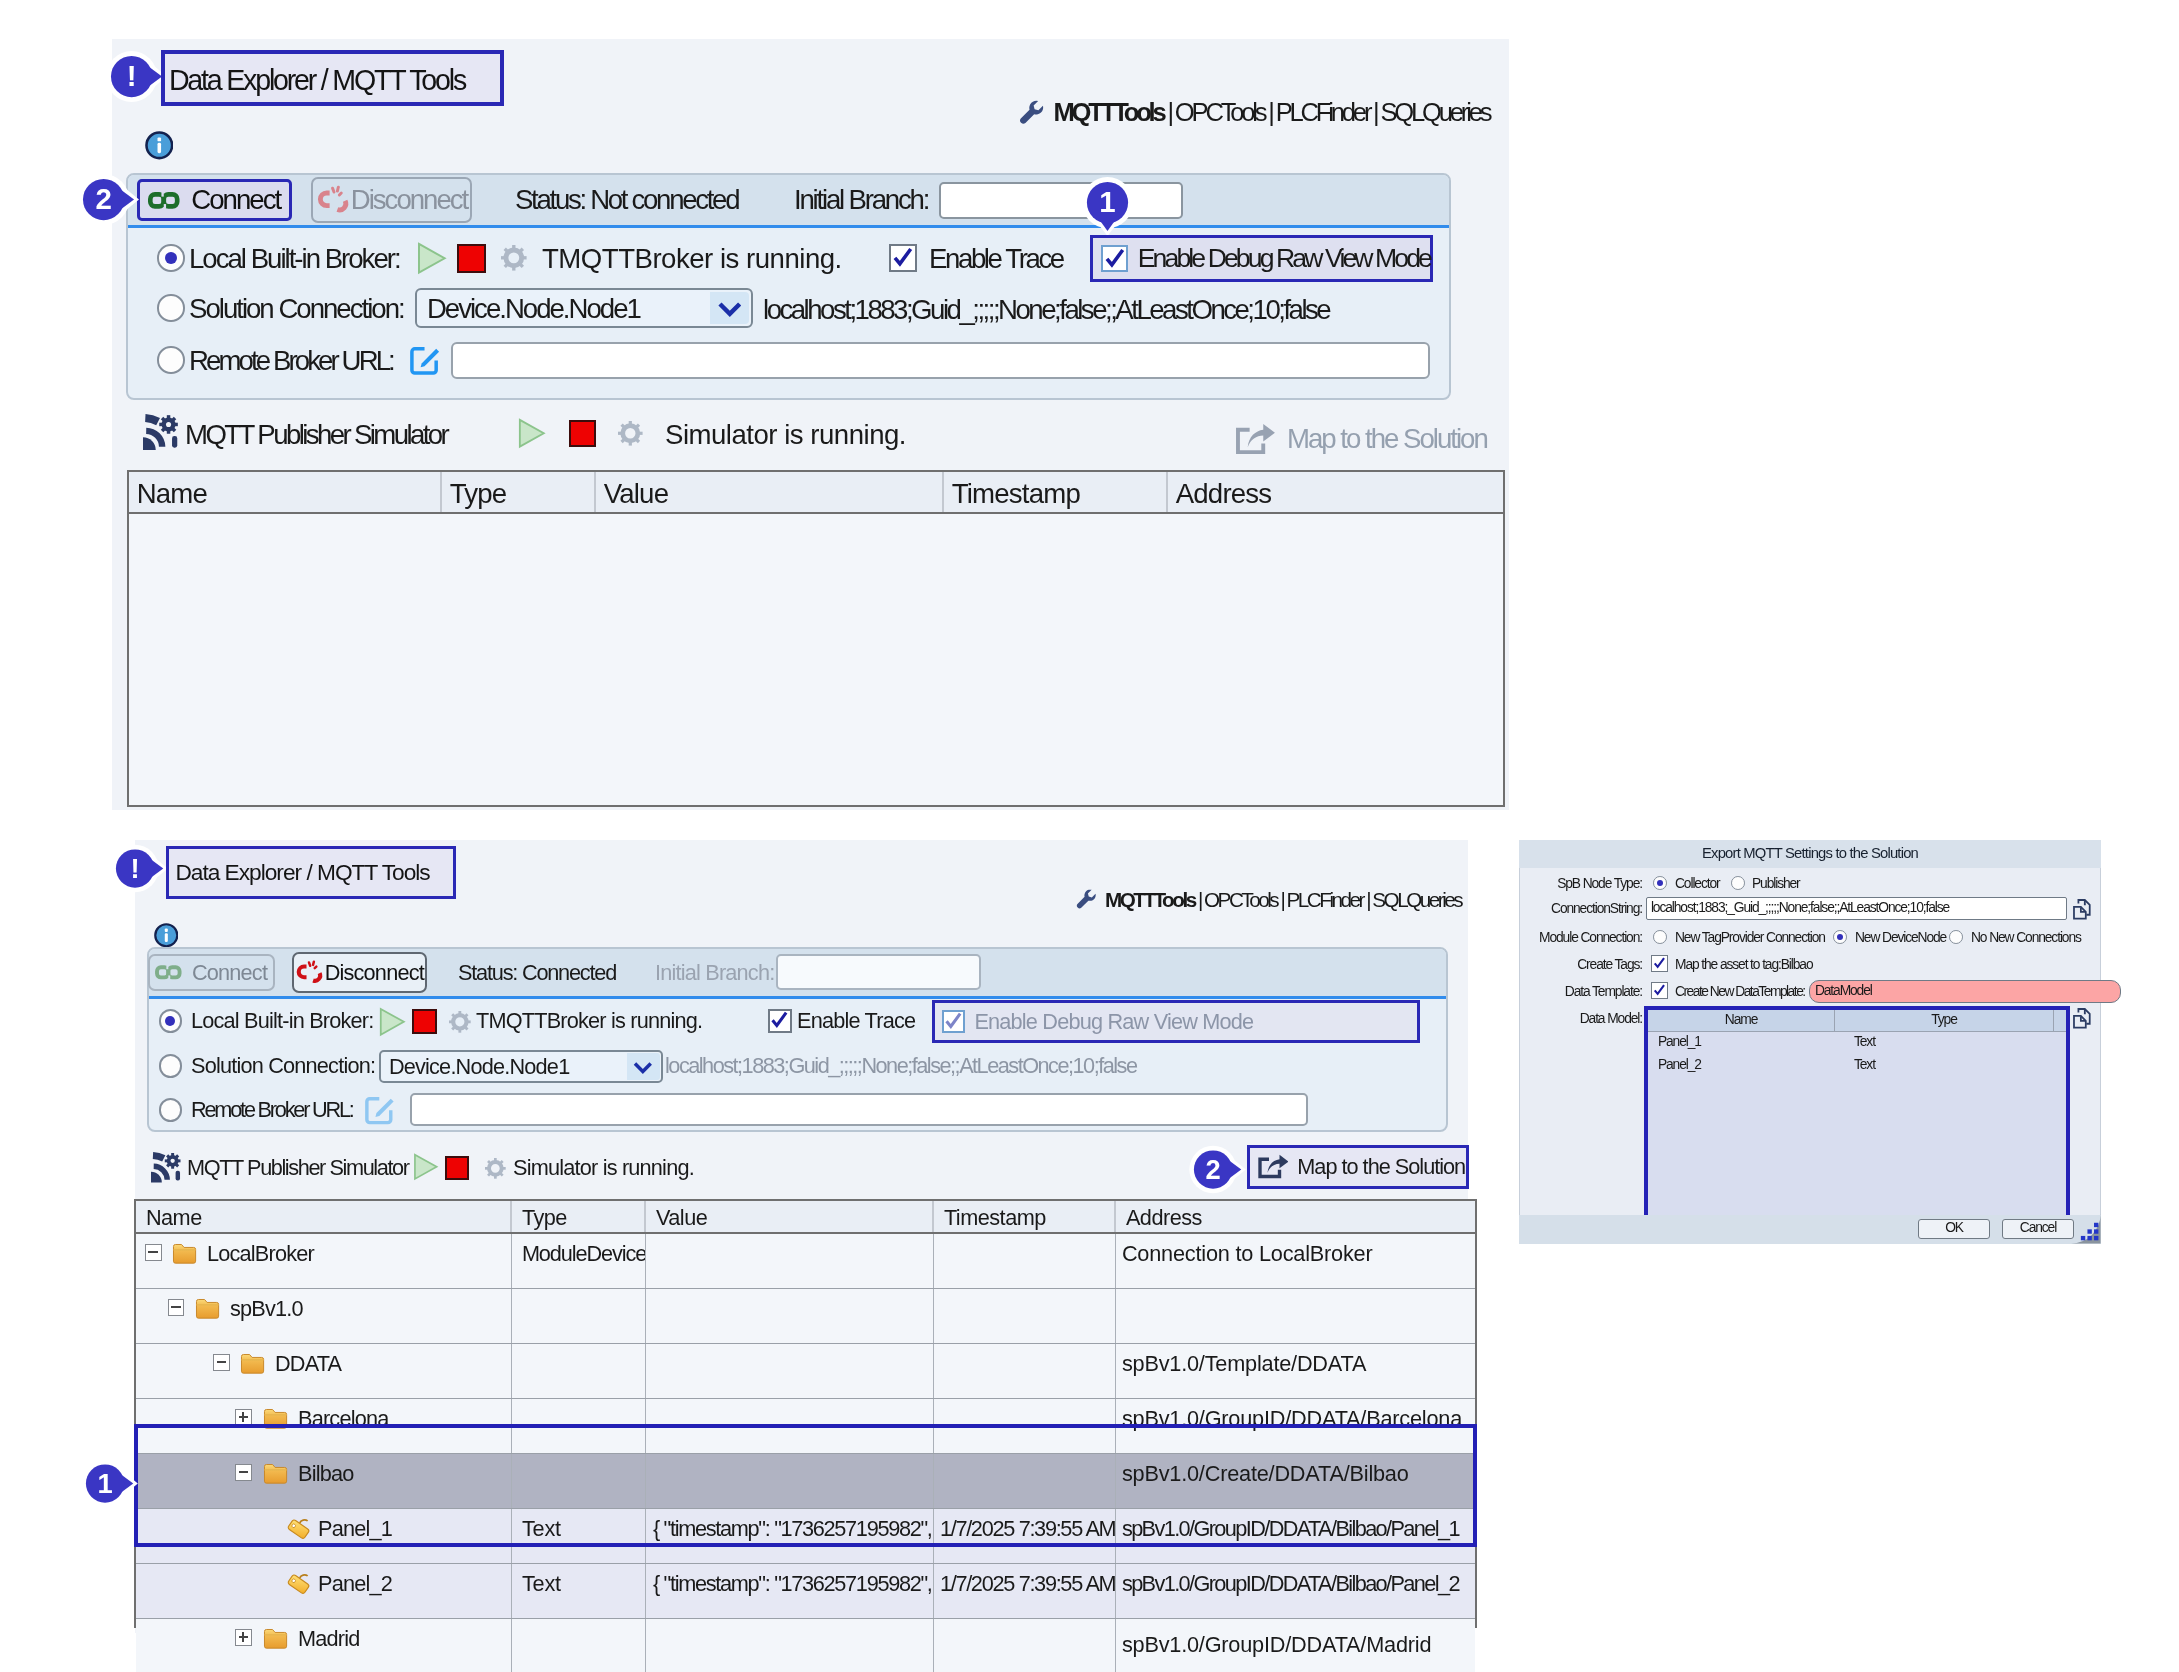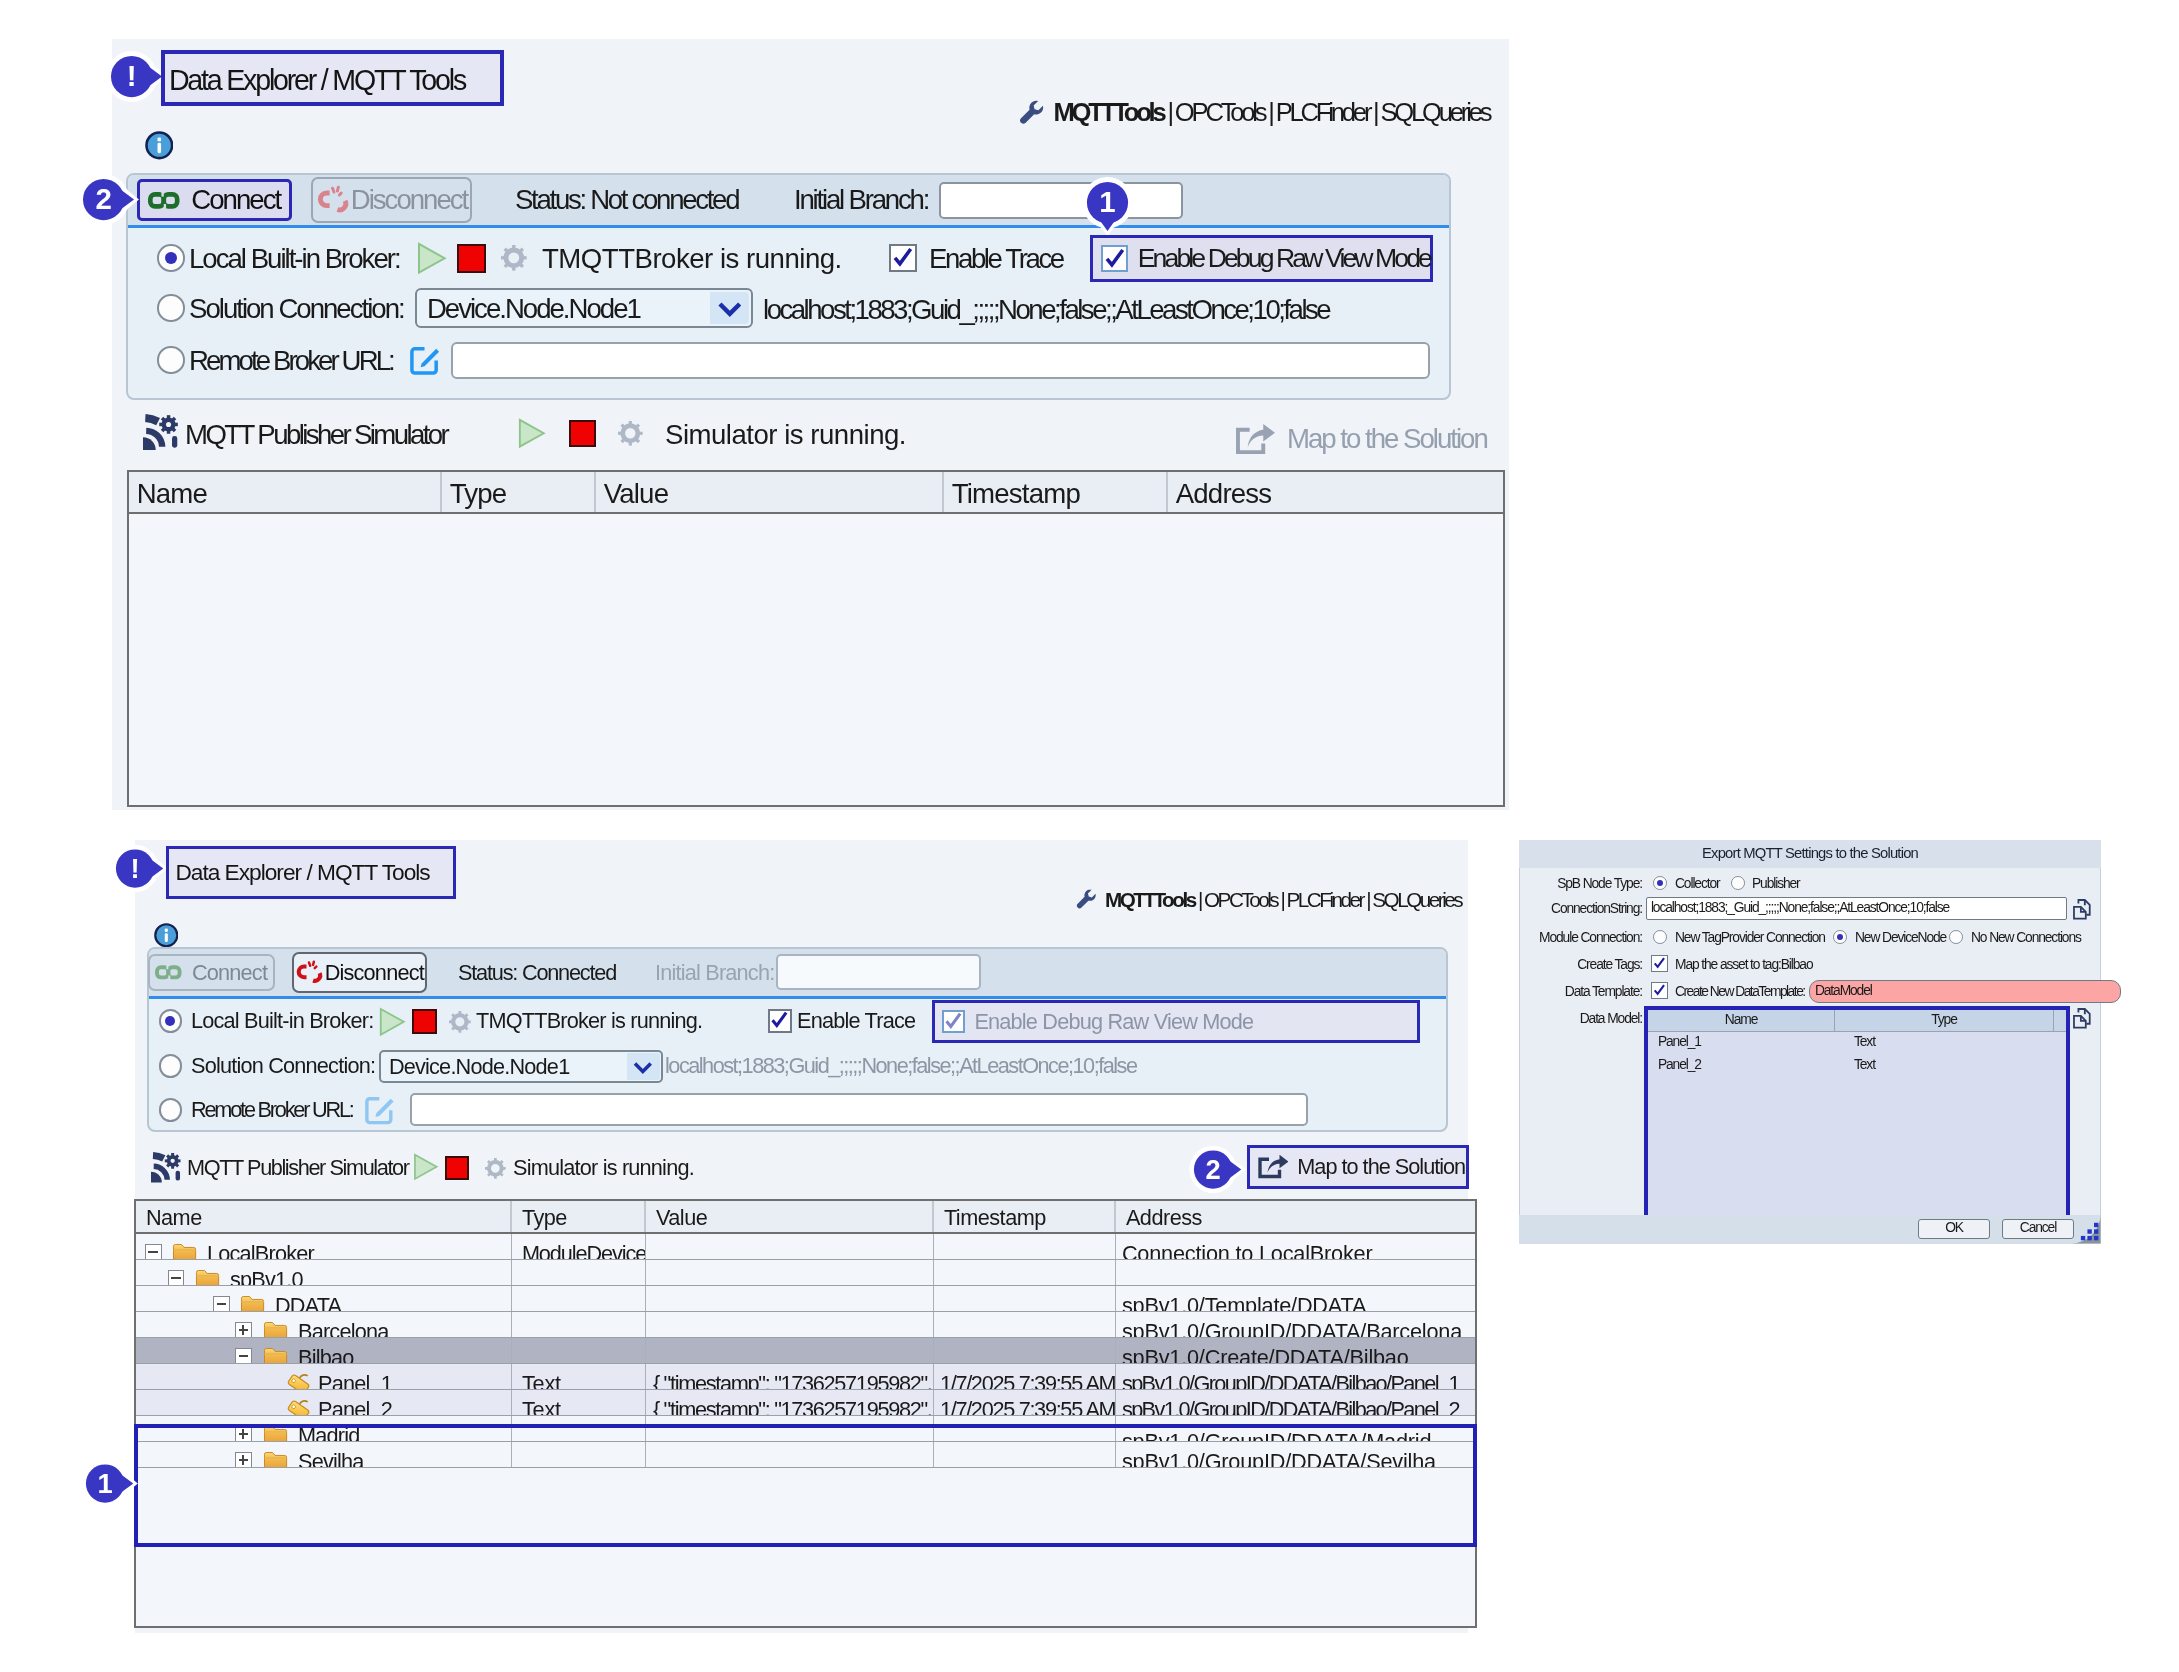--- a/index.html
+++ b/index.html
@@ -13,21 +13,21 @@
 .titlebox { background:#e6e7f4; border:4.9px solid #2a28b5; }
 .hibox { background:#dee0f0; border:3.9px solid #2a28b5; }
 .group { border:2px solid #b8c5d2; border-radius:7.9px; overflow:hidden; background:#e7eff7; }
 .gtop1 { height:53px; background:#d4e1ed; border-bottom:3.9px solid #318cec; }
 .gtop2 { height:50px; background:#d4e1ed; border-bottom:3px solid #318cec; }
 .btn { display:flex; align-items:center; justify-content:center; border-radius:6.9px; }
 .radio { border-radius:50%; background:#fdfdfd; border:2px solid #848e9a; }
 .radio .dot { position:absolute; border-radius:50%; background:#3330bb; }
 .cb { background:#fff; border:2px solid #707a86; display:flex; align-items:center; justify-content:center; }
 .hc { border-right:2px solid #c3c8d0; padding:3.9px 0 0 9.9px; letter-spacing:-0.5px; }
-.trow { display:flex; height:26px; border-bottom:1px solid #9aa0a8; }
+.trow { display:flex; height:55px; border-bottom:1px solid #9aa0a8; }
 .tc { border-right:1px solid #aab0b8; overflow:hidden; white-space:nowrap; position:relative; letter-spacing:-0.2px; }
 .pm { position:absolute; width:16.7px; height:16.7px; border:1.5px solid #85898f; background:#fff; }
 .pm i { position:absolute; left:2.5px; right:2.5px; top:50%; margin-top:-1px; height:2px; background:#444; }
 .pm.plus b { position:absolute; top:2.5px; bottom:2.5px; left:50%; margin-left:-1px; width:2px; background:#444; }
 </style></head>
 <body>
 <svg width="0" height="0" style="position:absolute">
     <defs>
 <linearGradient id="fg" x1="0" y1="0" x2="0" y2="1">
         <stop offset="0" stop-color="#fbd978"></stop>

